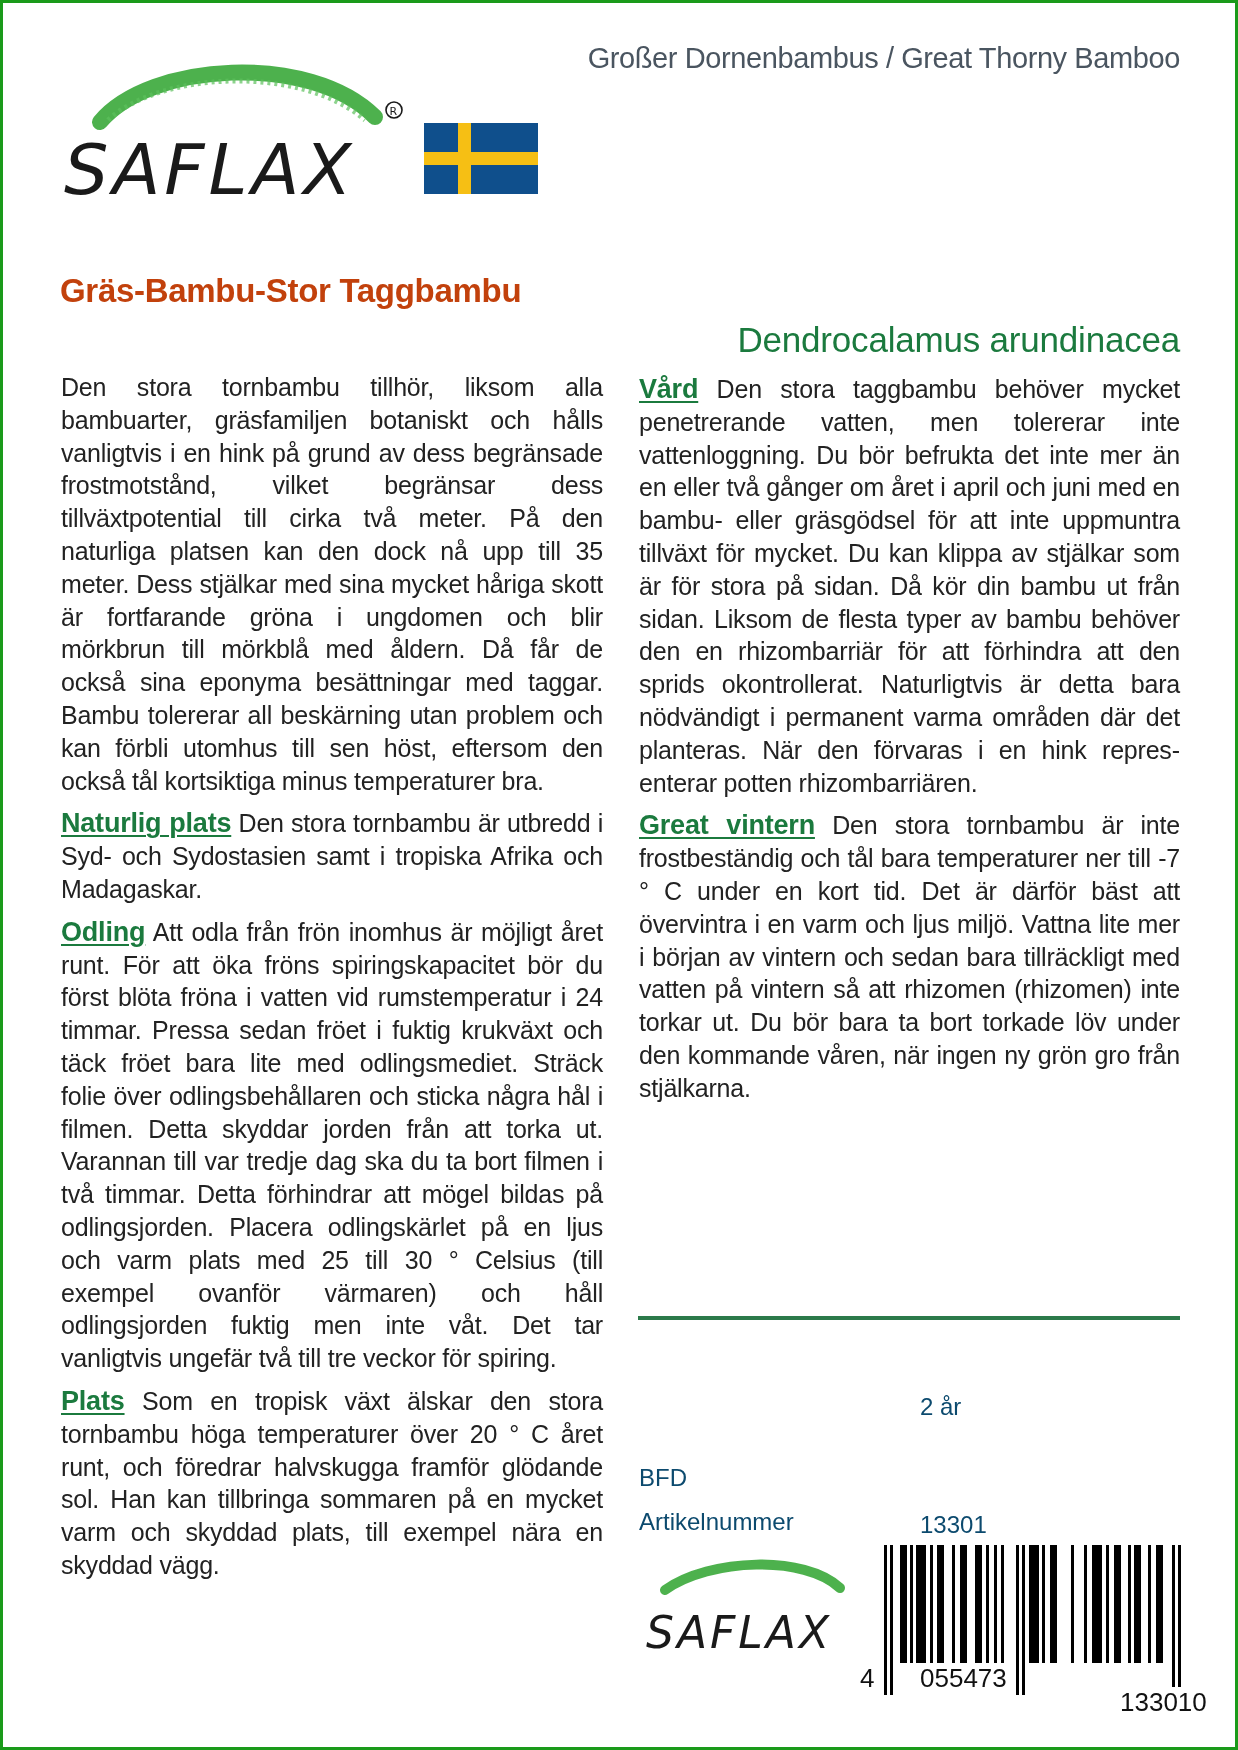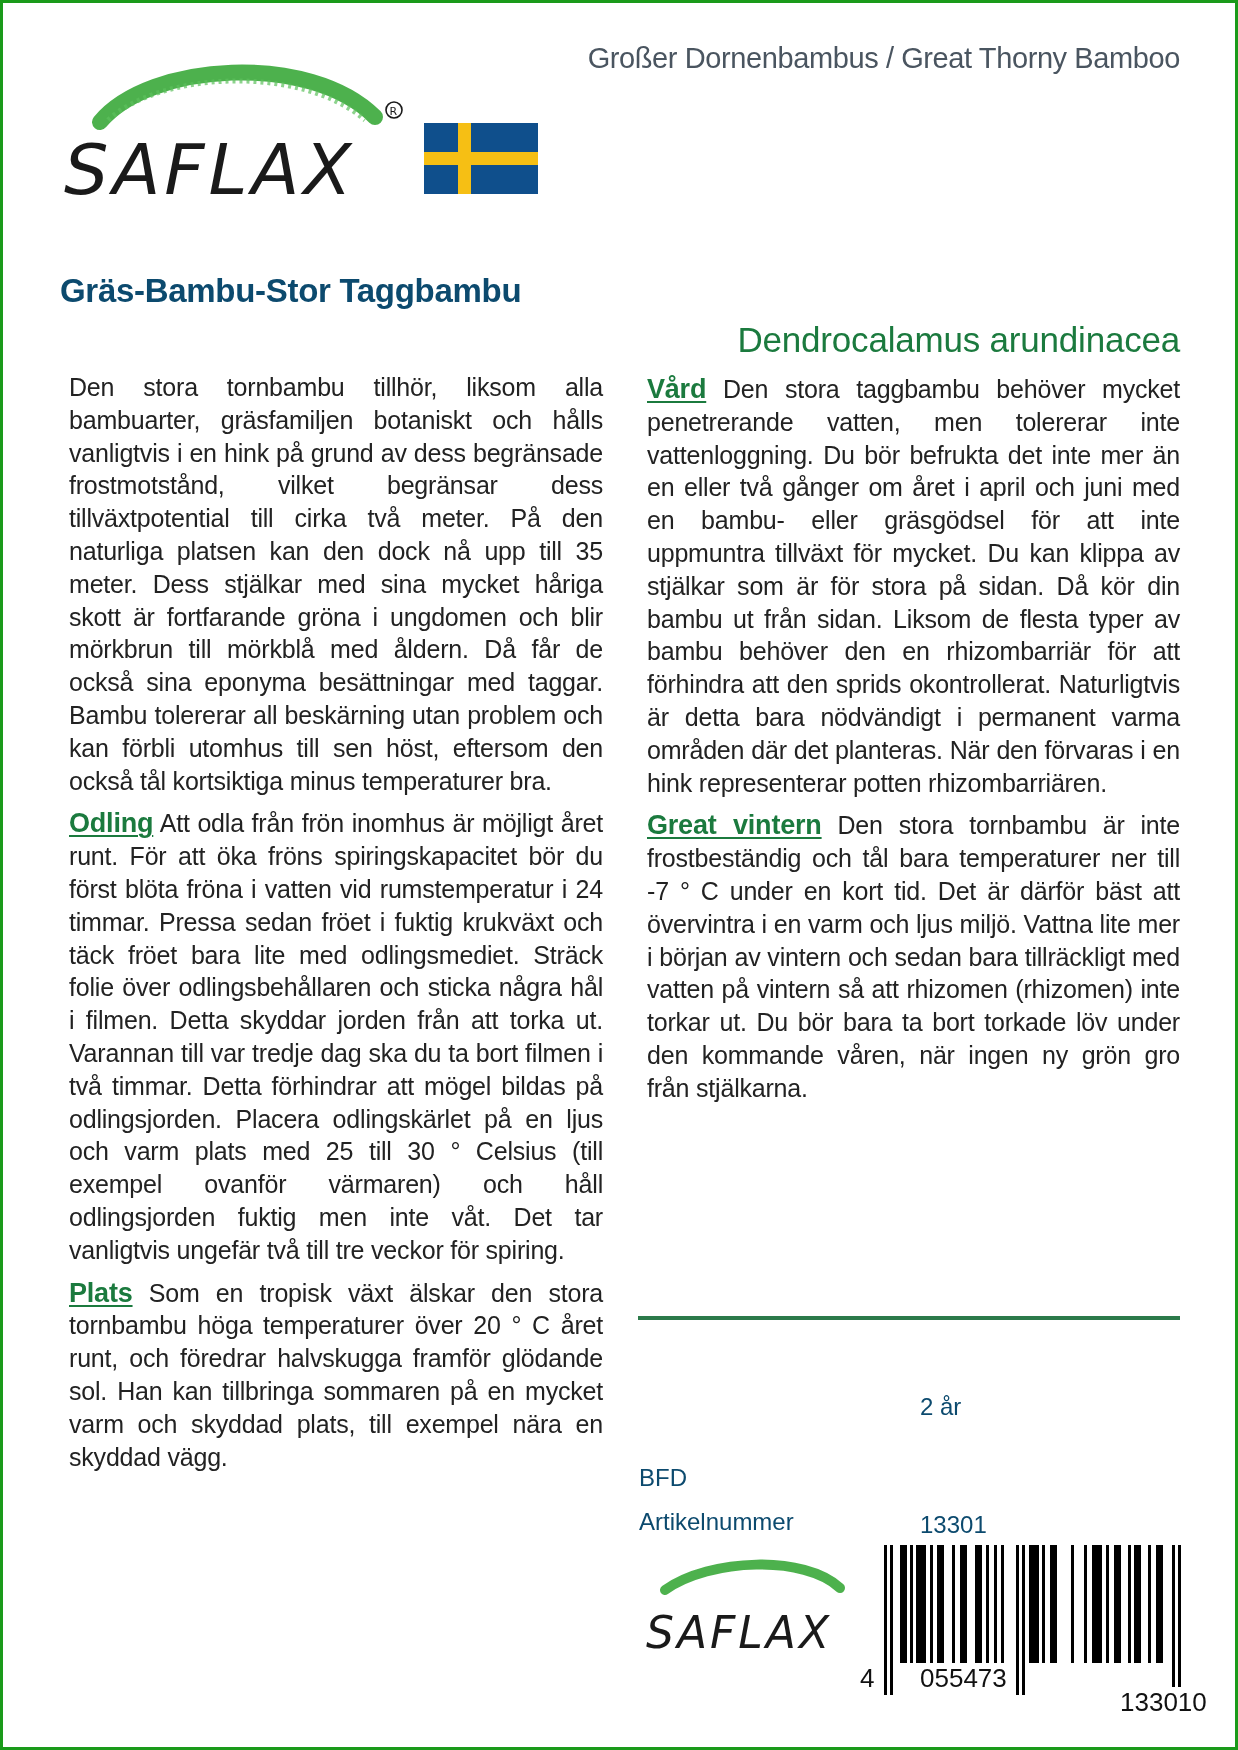--- a/index.html
+++ b/index.html
@@ -3,26 +3,26 @@
 <meta charset="utf-8">
 <style>
   html, body { margin: 0; padding: 0; background: #ffffff; }
   body { width: 1238px; height: 1750px; position: relative; overflow: hidden; font-family: "DejaVu Sans", "Liberation Sans", sans-serif; }
   .frame { position: absolute; left: 0; top: 0; width: 1232px; height: 1744px; border: 3px solid #1a9a1a; }
   .header-subtitle { position: absolute; right: 58px; top: 42px; font-size: 29px; color: #4a5560; letter-spacing: -0.4px; font-family: "Liberation Sans", sans-serif; text-align: right; }
   .logo { position: absolute; }
   .logo-main { left: 60px; top: 42px; width: 350px; height: 165px; }
   .logo-small { left: 640px; top: 1550px; width: 215px; height: 110px; }
   .flag { position: absolute; left: 424px; top: 123px; width: 114px; height: 71px; }
-  .title { position: absolute; left: 60px; top: 272px; font-size: 33px; font-weight: bold; color: #0c4a6e; font-family: "Liberation Sans", sans-serif; letter-spacing: -0.3px; }
+  .title { position: absolute; left: 60px; top: 272px; font-size: 33px; font-weight: bold; color: #c2410c; font-family: "Liberation Sans", sans-serif; letter-spacing: -0.3px; }
   .latin { position: absolute; right: 58px; top: 320px; font-size: 35px; color: #1b7a3e; font-family: "Liberation Sans", sans-serif; letter-spacing: -0.2px; }
   .col { position: absolute; font-family: "Liberation Sans", sans-serif; font-size: 25px; line-height: 32.8px; color: #222222; text-align: justify; hyphens: manual; letter-spacing: -0.2px; }
   .col-left { left: 61px; top: 371px; width: 542px; }
   .col-right { left: 639px; top: 373px; width: 541px; }
-  .col p { margin: 0 0 10px 8px; }
+  .col p { margin: 0 0 10px 0; }
   .section-head { color: #1b7a3e; font-weight: bold; text-decoration: underline; text-decoration-thickness: 2px; text-underline-offset: 3px; font-size: 27px; }
   .divider { position: absolute; left: 638px; top: 1316px; width: 542px; height: 4px; background: #2c7a4a; }
   .meta-label, .meta-value { position: absolute; font-family: "Liberation Sans", sans-serif; font-size: 24px; color: #0c4a6e; }
   .barcode { position: absolute; left: 880px; top: 1545px; width: 306px; height: 150px; }
   .barcode-digits { position: absolute; top: 1663px; font-family: "Liberation Sans", sans-serif; font-size: 26px; color: #111; background: #fff; }
 </style>
 </head>
 <body>
 
 <div class="frame"></div>
@@ -41,20 +41,24 @@
   <rect x="0" y="29" width="114" height="13" fill="#f6bf14"></rect>
 </svg>
 
 <div class="header-subtitle">Großer Dornenbambus / Great Thorny Bamboo</div>
 
 <div class="title">Gräs-Bambu-Stor Taggbambu</div>
 <div class="latin">Dendrocalamus arundinacea</div>
 
 <div class="col col-left">
   <p>Den stora tornbambu tillhör, liksom alla bambuarter, gräsfamiljen botaniskt och hålls vanligtvis i en hink på grund av dess be­gränsade frostmotstånd, vilket begränsar dess tillväxtpotential till cirka två meter. På den naturliga platsen kan den dock nå upp till 35 meter. Dess stjälkar med sina mycket håriga skott är fortfarande gröna i ungdo­men och blir mörkbrun till mörkblå med åldern. Då får de också sina eponyma besätt­ningar med taggar. Bambu tolererar all bes­kärning utan problem och kan förbli utom­hus till sen höst, eftersom den också tål kortsiktiga minus temperaturer bra.</p>
+  <p>
+    <span class="section-head">Naturlig plats</span>
+    <span>Den stora tornbambu är utbredd i Syd- och Sydostasien samt i tro­piska Afrika och Madagaskar.</span>
+  </p>
   <p>
     <span class="section-head">Odling</span>
     <span>Att odla från frön inomhus är möj­ligt året runt. För att öka fröns spiringskapa­citet bör du först blöta fröna i vatten vid rumstemperatur i 24 timmar. Pressa sedan fröet i fuktig krukväxt och täck fröet bara lite med odlingsmediet. Sträck folie över od­lingsbehållaren och sticka några hål i filmen. Detta skyddar jorden från att torka ut. Varan­nan till var tredje dag ska du ta bort filmen i två timmar. Detta förhindrar att mögel bildas på odlingsjorden. Placera odlingskärlet på en ljus och varm plats med 25 till 30 ° Celsius (till exempel ovanför värmaren) och håll odlingsjorden fuktig men inte våt. Det tar vanligtvis ungefär två till tre veckor för spi­ring.</span>
   </p>
   <p>
     <span class="section-head">Plats</span>
     <span>Som en tropisk växt älskar den stora tornbambu höga temperaturer över 20 ° C året runt, och föredrar halvskugga framför glödande sol. Han kan tillbringa sommaren på en mycket varm och skyddad plats, till exempel nära en skyddad vägg.</span>
   </p>
 </div>
 

